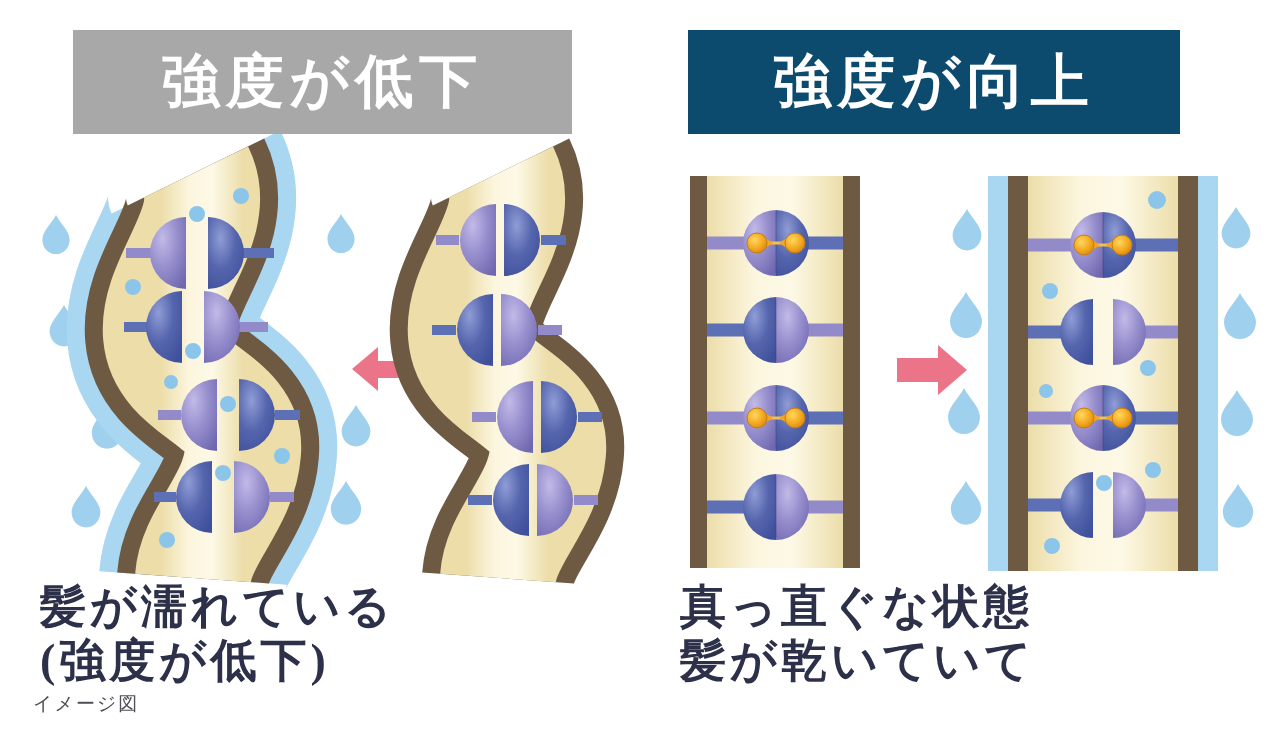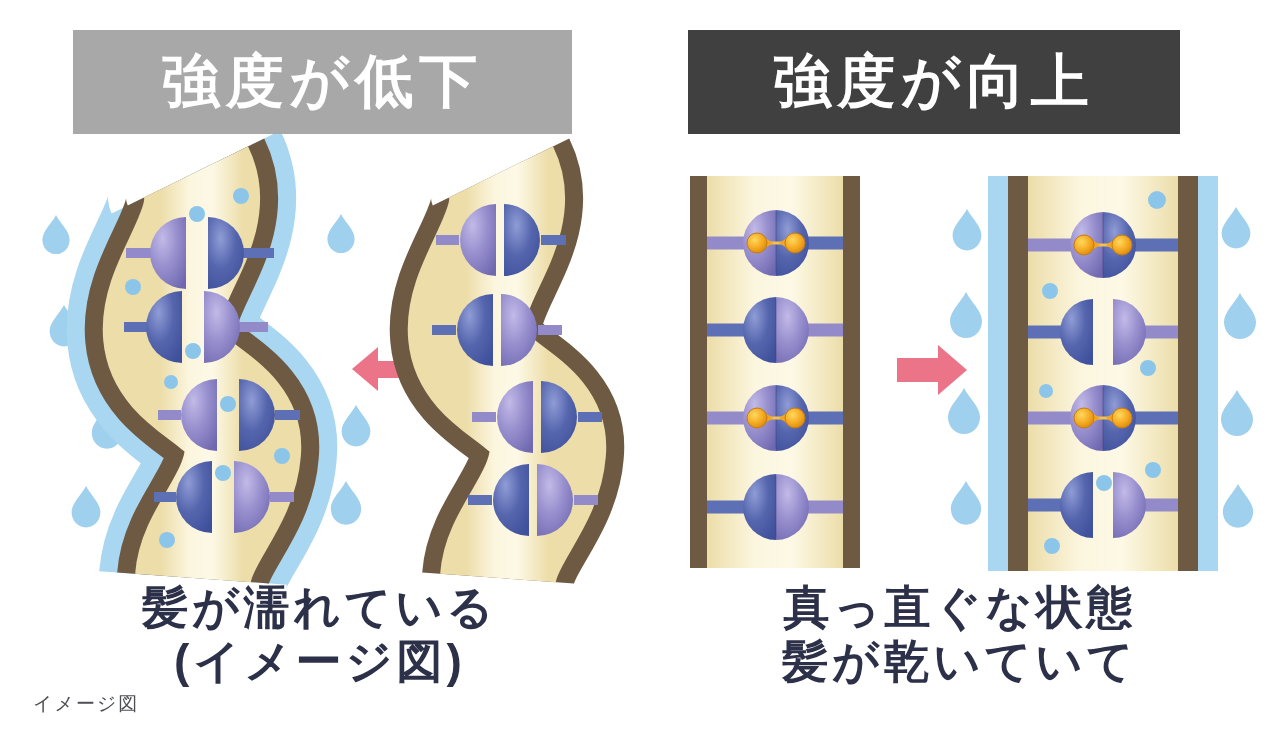--- a/index.html
+++ b/index.html
@@ -1,29 +1,29 @@
 <!DOCTYPE html>
 <html><head>
 <meta charset="utf-8">
 <style>
   html,body{margin:0;padding:0;background:#ffffff;}
   .canvas{
     position:relative;width:1280px;height:748px;overflow:hidden;
-    background:#ffffff;font-family:Liberation Sans, sans-serif;
+    background:#ffffff;font-family:Liberation Serif, serif;
   }
   .illu{position:absolute;left:0;top:0;}
   .hdr{
     position:absolute;top:30px;height:104px;
     display:flex;align-items:center;justify-content:center;
     color:#ffffff;font-size:58px;font-weight:bold;letter-spacing:6px;
   }
   .hdr-left{left:73px;width:499px;background:#a8a8a8;}
-  .hdr-right{left:688px;width:492px;background:#404040;}
+  .hdr-right{left:688px;width:492px;background:#0c4a6e;}
   .cap{
-    position:absolute;top:580px;width:560px;text-align:center;
+    position:absolute;top:580px;width:560px;
     color:#2c3048;font-size:46px;font-weight:bold;line-height:54px;letter-spacing:4px;
   }
   .cap-left{left:40px;}
   .cap-right{left:680px;}
   .footnote{
     position:absolute;left:33px;top:691px;
     color:#4d4f55;font-size:19px;letter-spacing:2px;
   }
 </style>
 </head>
@@ -264,21 +264,21 @@
         </g>
       </g>
     </g>
   </svg>
 
   <div class="hdr hdr-left">強度が低下</div>
   <div class="hdr hdr-right">強度が向上</div>
 
   <div class="cap cap-left">
     <div>髪が濡れている</div>
-    <div>(イメージ図)</div>
+    <div>(強度が低下)</div>
   </div>
   <div class="cap cap-right">
     <div>真っ直ぐな状態</div>
     <div>髪が乾いていて</div>
   </div>
 
   <div class="footnote">イメージ図</div>
 </div>
 
 </body></html>

